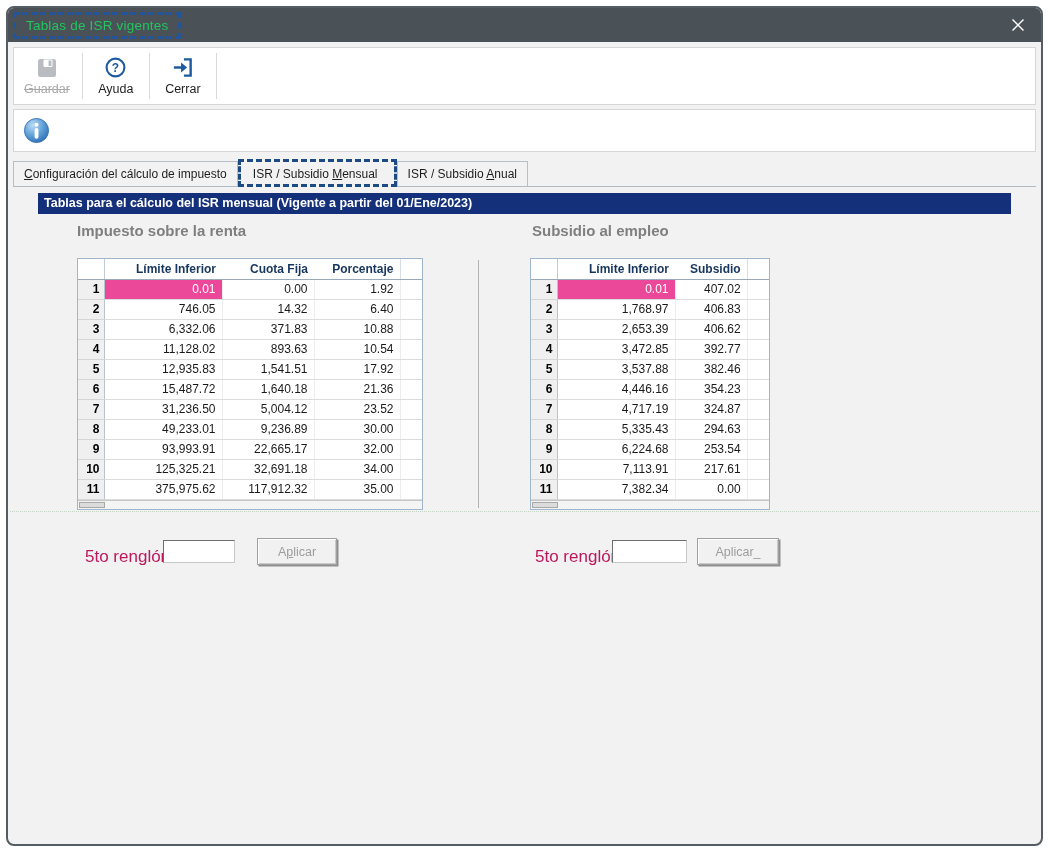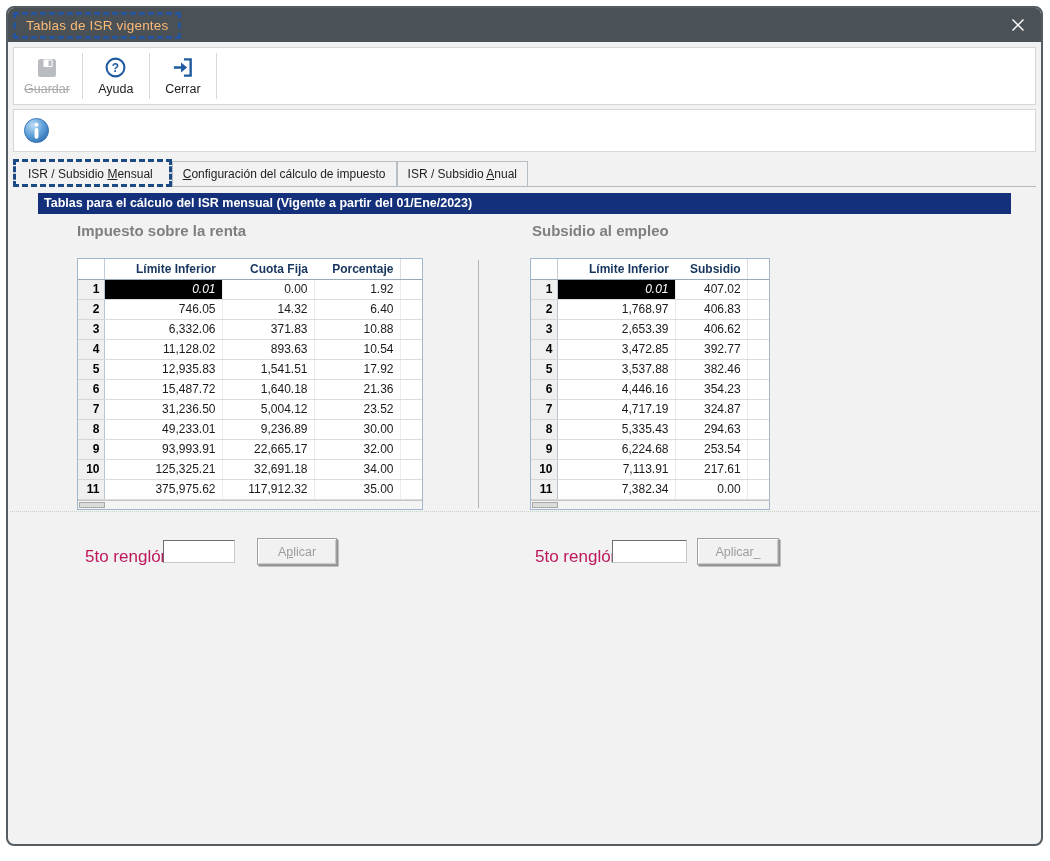--- a/index.html
+++ b/index.html
@@ -5,21 +5,21 @@
   * { margin:0; padding:0; box-sizing:border-box; }
   html,body { width:1050px; height:861px; background:#ffffff; overflow:hidden;
               font-family:"Liberation Sans", sans-serif; }
   .window { position:absolute; left:6px; top:6px; width:1037px; height:840px;
             background:#f2f2f2; border:2px solid #555d63; border-radius:8px; overflow:hidden; }
 
   
   .titlebar { position:absolute; left:0; top:0; right:0; height:34px;
               background:#4a5157; border-radius:5px 5px 0 0; display:flex; align-items:center; }
   .title-text { margin-left:5px; padding:3px 10px; border:3px dashed #24559c;
-                color:#fdba74; font-size:13.5px; letter-spacing:.2px;text-align:center; }
+                color:#22c55e; font-size:13.5px; letter-spacing:.2px;text-align:center; }
   .close-btn { position:absolute; right:14px; top:8px; width:18px; height:18px; cursor:pointer;
                display:flex; align-items:center; justify-content:center; }
 
   
   .toolbar { position:absolute; left:5px; right:5px; top:39px; height:58px;
              background:#ffffff; border:1px solid #d6d6d6; display:flex; align-items:stretch; }
   .tbtn { display:flex; flex-direction:column; align-items:center; justify-content:center;
           gap:3px; padding:4px 10px; min-width:62px; cursor:pointer; }
   .tbtn .lbl { font-size:12.5px; color:#1e1e1e; white-space:nowrap; }
   .tbtn.disabled { cursor:default; }
@@ -64,21 +64,21 @@
                         white-space:nowrap; }
   table.grid thead th.corner { border-right:1px solid #c2ccd6; background:#ffffff; }
   table.grid thead th.fill { border-left:1px solid #d8dee4; }
   table.grid tbody th.rownum { background:#f0f0f0; font-weight:bold; color:#000;
                                text-align:right; padding:0 4px 0 2px;
                                border-right:1px solid #b8c4d0; border-bottom:1px solid #d6d6d6; }
   table.grid tbody td { text-align:right; padding:0 6px 0 2px; height:20px;
                         border-bottom:1px solid #dcdcdc; border-right:1px solid #ececec;
                         color:#1a1a1a; white-space:nowrap; }
   table.grid tbody td.filler { border-right:none; }
-  table.grid tbody td.selected { background:#000000; color:#ffffff;font-style:italic; }
+  table.grid tbody td.selected { background:#ec4899; color:#ffffff; }
   .hscroll { height:9px; border-top:1px solid #c6c6c6; background:#f4f4f4; position:relative; }
   .hscroll .thumb { position:absolute; left:1px; top:1px; width:26px; height:6px;
                     background:#dcdcdc; border:1px solid #a8a8a8; }
 
   .vsep { position:absolute; left:470px; top:252px; width:1px; height:248px; background:#b4b4b4; }
   .dotline { position:absolute; left:2px; right:2px; top:503px; border-top:1px dotted #c4d4c4; }
 
   
   .row-label { position:absolute; font-size:17px; color:#be185d; }
   #isr-row-label { left:77px; top:539px; }
@@ -150,25 +150,25 @@
           <stop offset="100%" stop-color="#2e6cb0"></stop>
         </radialGradient>
       </defs>
       <circle cx="14" cy="14" r="12.5" fill="url(#ig)" stroke="#3a77b7" stroke-width="1"></circle>
       <circle cx="14" cy="8" r="2.1" fill="#ffffff"></circle>
       <rect x="12" y="11.5" width="4" height="11" rx="2" fill="#ffffff"></rect>
     </svg>
   </div>
 
   <div class="tabbar">
+    <div class="tab">
+      <span></span><span class="mnemonic">C</span><span>onfiguración del cálculo de impuesto</span>
+    </div>
     <div class="tab active">
       <span>ISR / Subsidio </span><span class="mnemonic">M</span><span>ensual</span>
-    </div>
-    <div class="tab">
-      <span></span><span class="mnemonic">C</span><span>onfiguración del cálculo de impuesto</span>
     </div>
     <div class="tab">
       <span>ISR / Subsidio </span><span class="mnemonic">A</span><span>nual</span>
     </div>
     <div class="tabfill"></div>
   </div>
 
   <div class="tabpage"></div>
 
   <div class="banner">Tablas para el cálculo del ISR mensual (Vigente a partir del 01/Ene/2023)</div>

